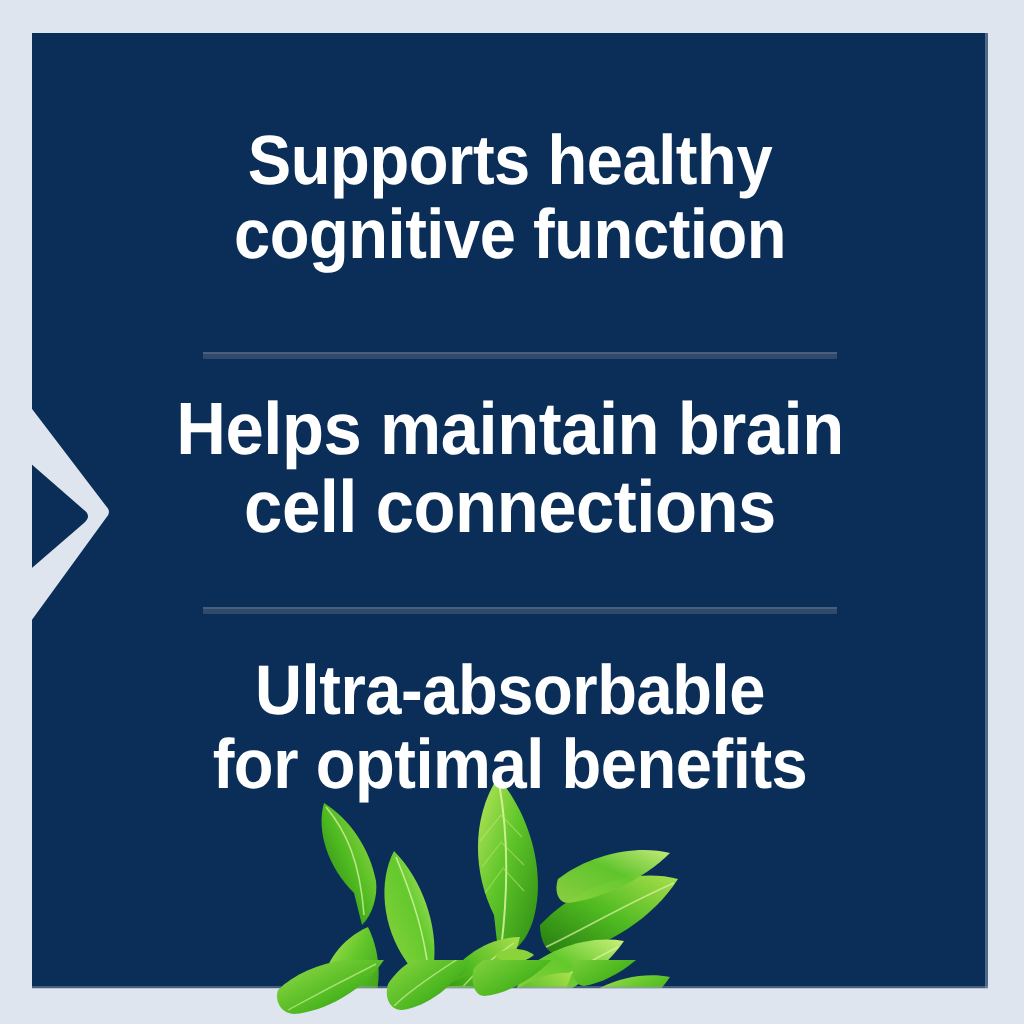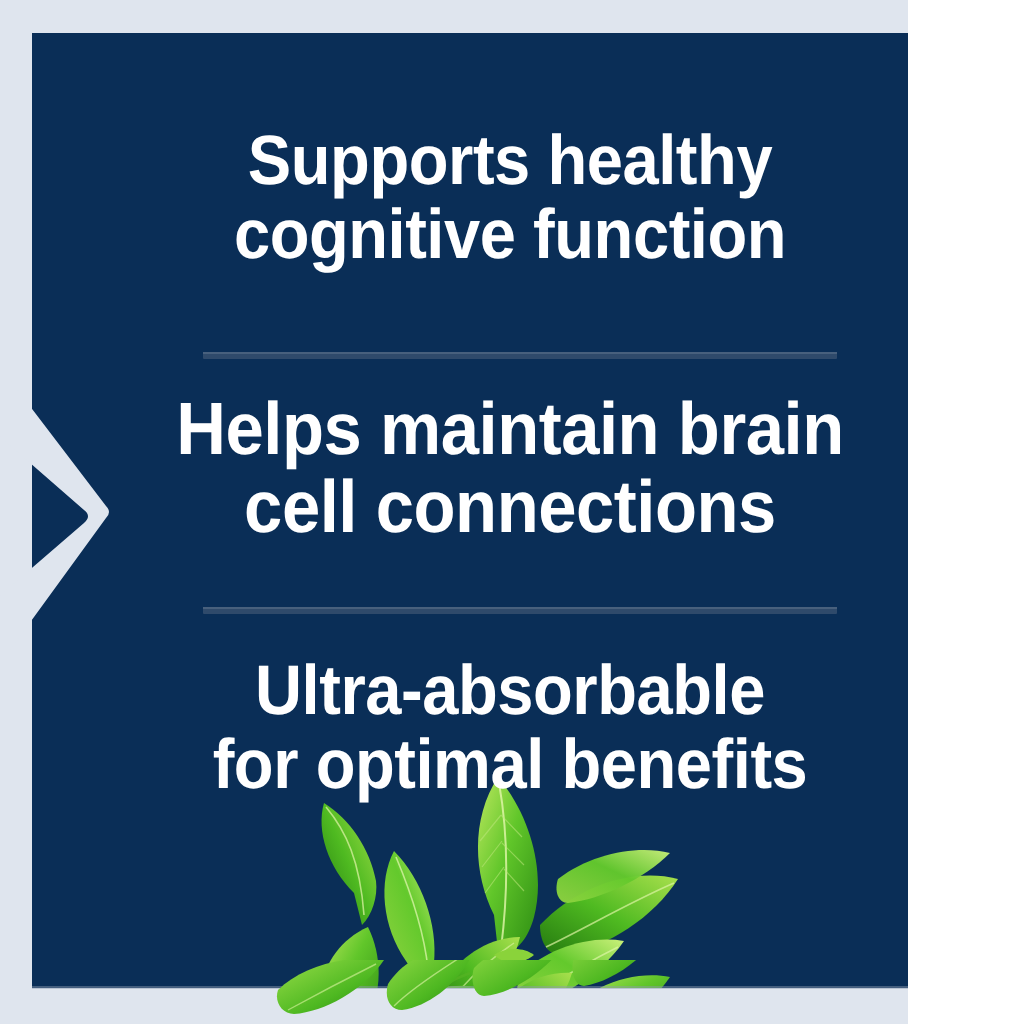--- a/index.html
+++ b/index.html
@@ -3,21 +3,21 @@
 <meta charset="utf-8">
 <title>Benefits Panel</title>
 <style>
   html, body {
     margin: 0;
     padding: 0;
     background: #ffffff;
   }
   #stage {
     position: relative;
-    width: 908px;
+    width: 1024px;
     height: 1024px;
     overflow: hidden;
     font-family: "Liberation Sans", sans-serif;
     background: #dfe5ee;
   }
 
   
   .surround {
     position: absolute;
     inset: 0;

